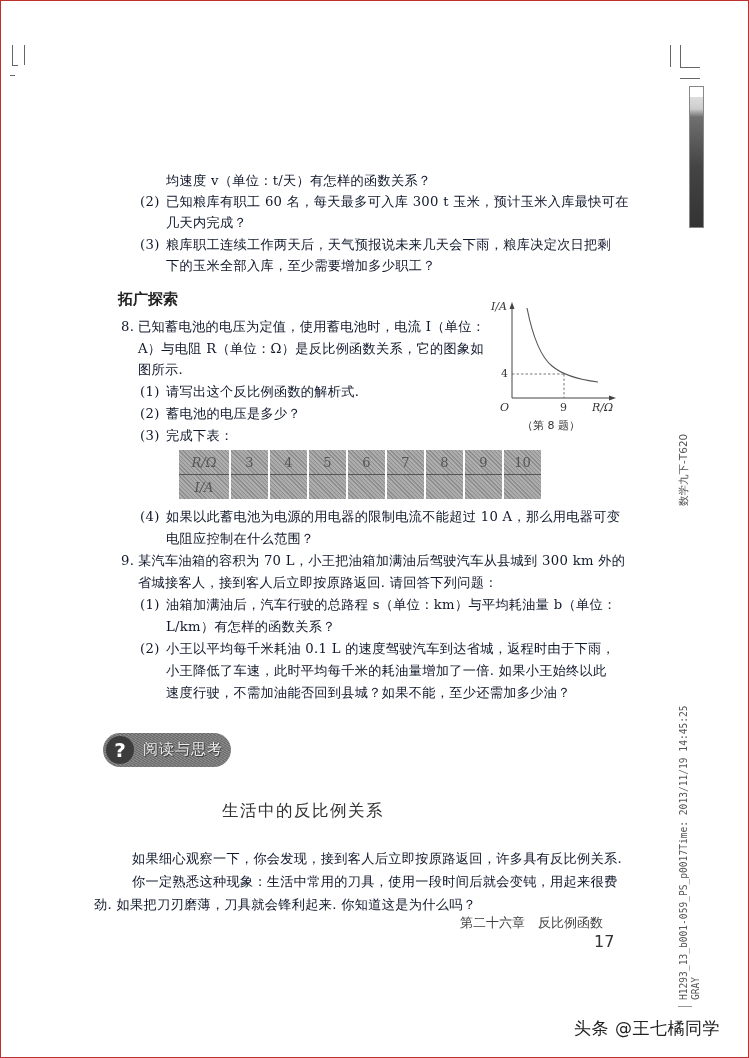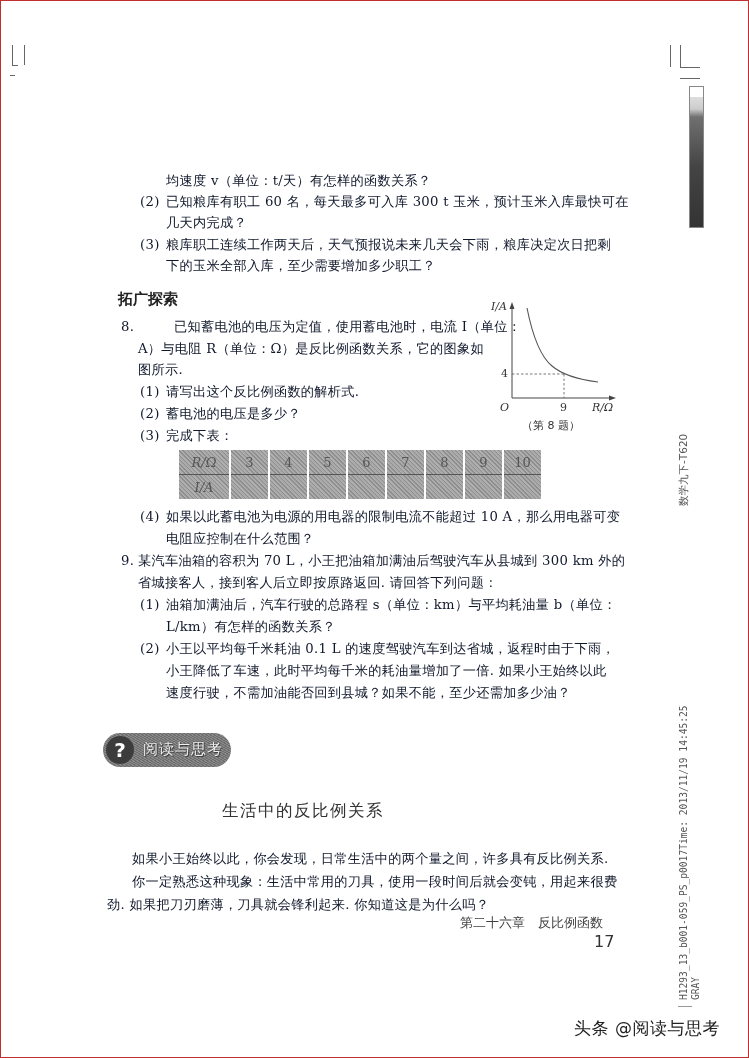--- a/index.html
+++ b/index.html
@@ -85,21 +85,21 @@
 <div class="txt" style="left:166px;top:193px;">已知粮库有职工 60 名，每天最多可入库 300 t 玉米，预计玉米入库最快可在</div>
 <div class="txt" style="left:166px;top:214px;">几天内完成？</div>
 
 <div class="txt" style="left:140px;top:236px;">(3)</div>
 <div class="txt" style="left:166px;top:236px;">粮库职工连续工作两天后，天气预报说未来几天会下雨，粮库决定次日把剩</div>
 <div class="txt" style="left:166px;top:257px;text-align:right;">下的玉米全部入库，至少需要增加多少职工？</div>
 
 <div class="heading" style="left:118px;top:290px;">拓广探索</div>
 
 <div class="txt" style="left:121px;top:318px;">8.</div>
-<div class="txt" style="left:138px;top:318px;margin-left:36px;">已知蓄电池的电压为定值，使用蓄电池时，电流 I（单位：</div>
+<div class="txt" style="left:138px;top:318px;">已知蓄电池的电压为定值，使用蓄电池时，电流 I（单位：</div>
 <div class="txt" style="left:138px;top:340px;">A）与电阻 R（单位：Ω）是反比例函数关系，它的图象如</div>
 <div class="txt" style="left:138px;top:361px;">图所示.</div>
 
 <div class="txt" style="left:140px;top:383px;">(1)</div>
 <div class="txt" style="left:166px;top:383px;">请写出这个反比例函数的解析式.</div>
 <div class="txt" style="left:140px;top:405px;">(2)</div>
 <div class="txt" style="left:166px;top:405px;">蓄电池的电压是多少？</div>
 <div class="txt" style="left:140px;top:427px;">(3)</div>
 <div class="txt" style="left:166px;top:427px;">完成下表：</div>
 
@@ -168,25 +168,25 @@
 <div class="txt" style="left:166px;top:662px;">小王降低了车速，此时平均每千米的耗油量增加了一倍. 如果小王始终以此</div>
 <div class="txt" style="left:166px;top:684px;text-align:right;">速度行驶，不需加油能否回到县城？如果不能，至少还需加多少油？</div>
 
 <div class="badge">
   <div class="badge-icon">?</div>
   <div class="badge-label">阅读与思考</div>
 </div>
 
 <div class="reading-title">生活中的反比例关系</div>
 
-<div class="txt" style="left:132px;top:850px;">如果小王始终以此，你会发现，日常生活中的两个量之间，许多具有反比例关系.</div>
+<div class="txt" style="left:132px;top:850px;">如果细心观察一下，你会发现，接到客人后立即按原路返回，许多具有反比例关系.</div>
 <div class="txt" style="left:132px;top:873px;">你一定熟悉这种现象：生活中常用的刀具，使用一段时间后就会变钝，用起来很费</div>
-<div class="txt" style="left:107px;top:896px;">劲. 如果把刀刃磨薄，刀具就会锋利起来. 你知道这是为什么吗？</div>
+<div class="txt" style="left:94px;top:896px;">劲. 如果把刀刃磨薄，刀具就会锋利起来. 你知道这是为什么吗？</div>
 
 <div class="footer-chapter">第二十六章　反比例函数</div>
 <div class="footer-page">17</div>
 
 <div class="vert" style="left:677px;top:506px;font-size:10.5px;font-family:'DejaVu Sans',sans-serif;">数学九下-T620</div>
 <div class="vert" style="left:678px;top:1000px;font-size:9.6px;">H1293_13_b001-059_PS_p0017Time: 2013/11/19 14:45:25</div>
 <div class="vert" style="left:690px;top:1000px;font-size:9.6px;">GRAY</div>
 <div class="crop" style="left:678px;top:1006px;width:14px;height:1px;background:#999;"></div>
 
-<div class="watermark">头条 @阅读与思考</div>
+<div class="watermark">头条 @王七橘同学</div>
 
 </body></html>

